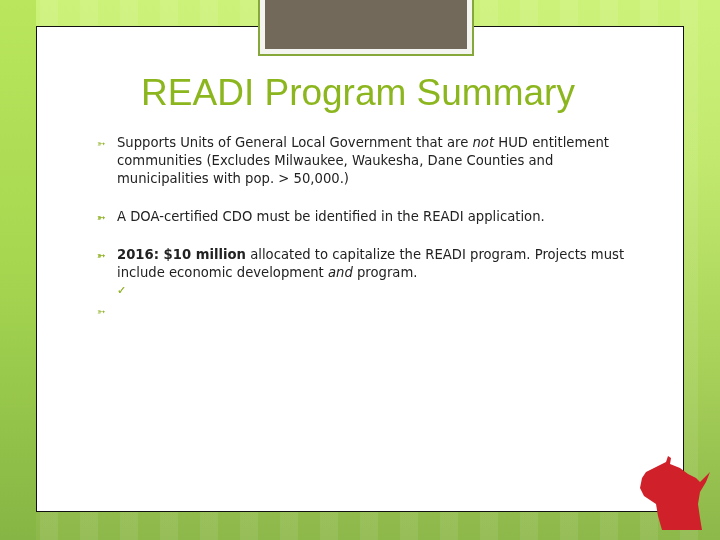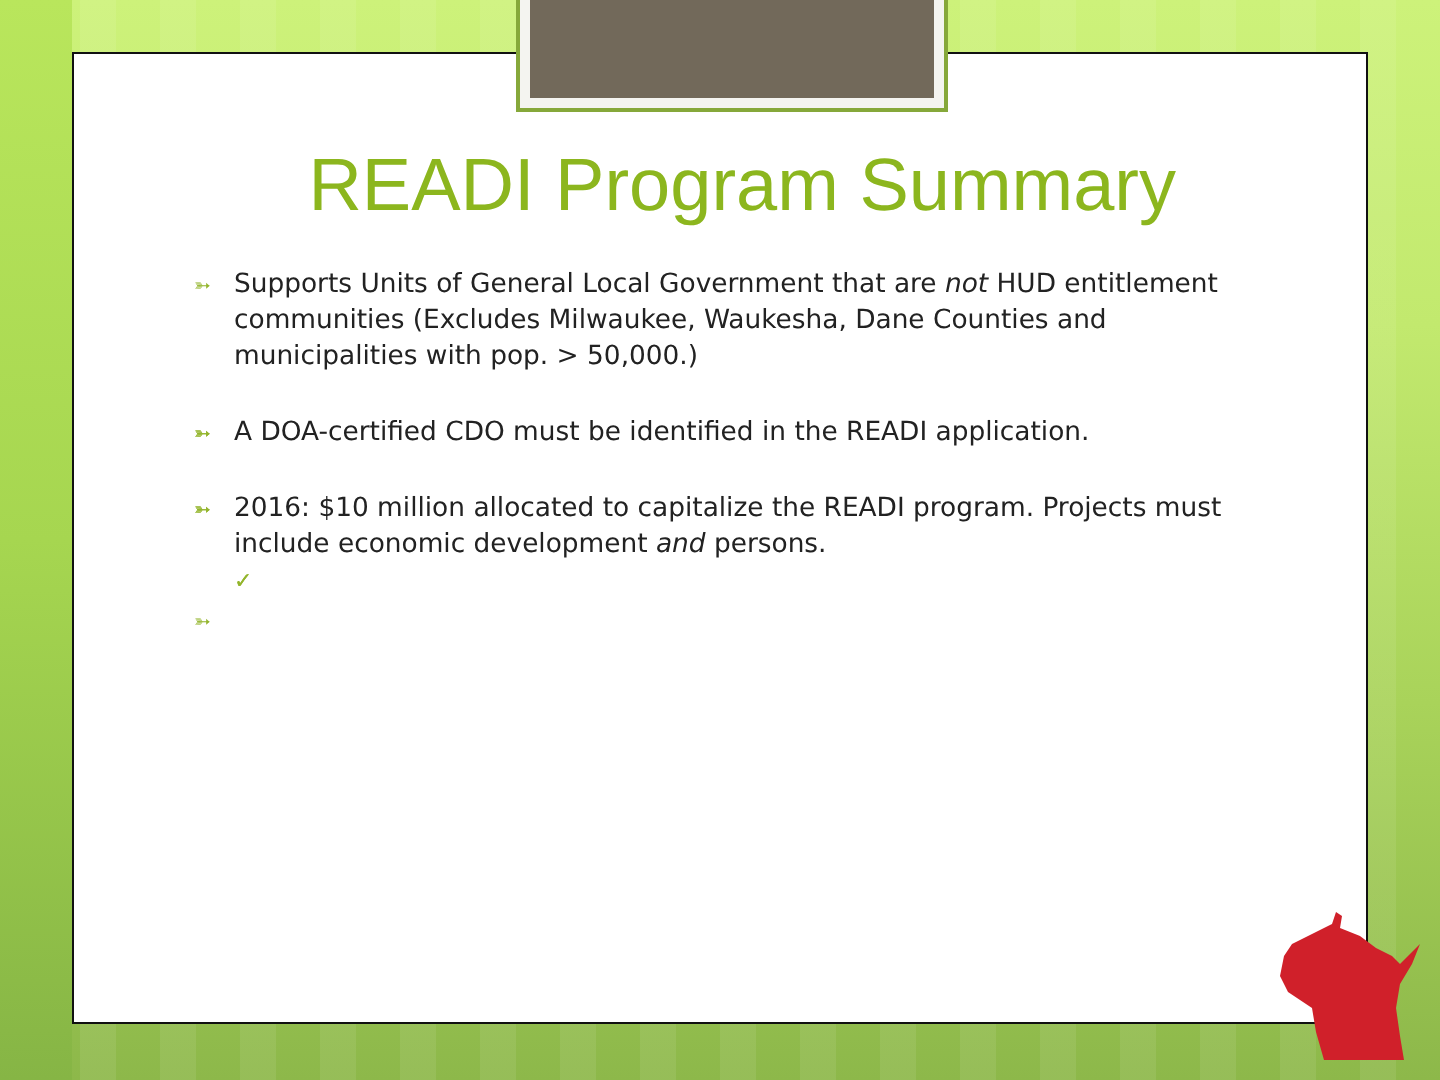--- a/index.html
+++ b/index.html
@@ -22,39 +22,40 @@
       box-sizing: border-box;
     }
     .header-block {
       position: absolute; left: 260px; top: -6px; width: 212px; height: 60px;
       background: #72695a;
       border: 5px solid #f4f4f0;
       outline: 2px solid #86a83a;
       box-sizing: border-box;
     }
     .title {
-      position: absolute; left: 36px; top: 72px; width: 552px; text-align: right;
+      position: absolute; left: 36px; top: 72px; width: 552px; text-align: center;
       color: #8cb61e; font-size: 37px; font-family: "Liberation Sans", sans-serif;
       letter-spacing: 0px;
+      padding-left: 46px;
     }
     .bullets {
       position: absolute; left: 105px; top: 134px; width: 520px;
       list-style: none; margin: 0; padding: 0;
       font-family: "DejaVu Sans", sans-serif; font-size: 13.2px; color: #222;
       line-height: 18px;
     }
     .bullet { position: relative; padding-left: 12px; margin-bottom: 20px; }
     .bullet-icon {
       position: absolute; left: -8px; top: 1px; width: 14px; font-size: 10px; color: #93b52c;
     }
     .sub { list-style: none; margin: 0; padding: 0 0 0 22px; }
     .sub-item { position: relative; padding-left: 0; }
     .check-icon { position: absolute; left: -22px; top: 0; color: #93b52c; font-size: 11px; }
     b.em { font-weight: normal; font-style: italic; }
-    b.strong { font-weight: normal; }
+    b.strong { font-weight: bold; }
     .wi-map { position: absolute; left: 636px; top: 452px; width: 78px; height: 80px; }
   </style>
 </head>
 <body>
 
 <div class="bg-stripes"></div>
 <div class="bg-left"></div>
 
 <div class="panel"></div>
 <div class="header-block"></div>
@@ -71,21 +72,21 @@
   </li>
   <li class="bullet">
     <span class="bullet-icon">➳</span>
     <span>A DOA-certified CDO must be identified in the READI application.</span>
   </li>
   <li class="bullet">
     <span class="bullet-icon">➳</span>
   </li>
   <li class="bullet">
     <span class="bullet-icon">➳</span>
-    <b class="strong">2016:  $10 million</b><span> allocated to capitalize the READI program. Projects must include economic development </span><b class="em">and</b><span> persons.</span>
+    <b class="strong">2016:  $10 million</b><span> allocated to capitalize the READI program. Projects must include economic development </span><b class="em">and</b><span> program.</span>
     <ul class="sub">
       <li class="sub-item">
         <span class="check-icon">✓</span>
       </li>
       <li class="sub-item">
         <span class="check-icon">✓</span>
       </li>
     </ul>
   </li>
   <li class="bullet">

